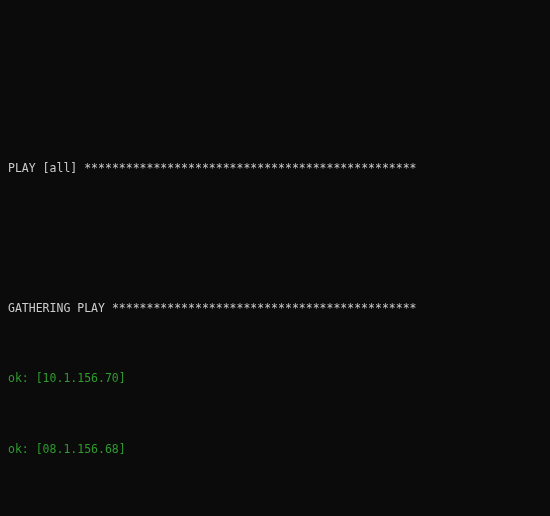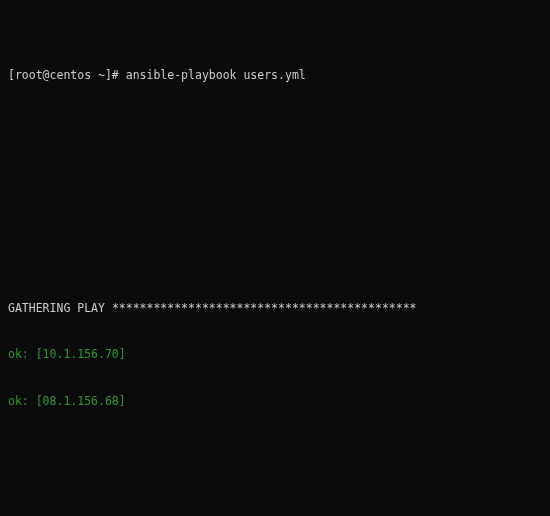--- a/index.html
+++ b/index.html
@@ -13,36 +13,36 @@
     width: 550px;
     height: 516px;
     overflow: hidden;
   }
   .terminal {
     padding: 6px 8px;
     white-space: pre;
   }
   .line { white-space: pre; }
   .blank { height: 1.35em; }
-  .green  { color: #2f9b2f; }
+  .green  { color: #2f9b2f; margin-top: 24px; }
   .white  { color: #cccccc; }
   .prompt { color: #cccccc; }
   .stars  { color: #cccccc; }
 </style>
 </head>
 <body>
 
 <div class="terminal">
 
   
-  <div class="line"><span class="prompt">[root@centos ~]#</span> <span class="white">ansible-playbook users.yml</span></div>
 
   <div class="blank"></div>
 
   
+  <div class="line"><span class="white">PLAY [all]</span> <span class="stars">************************************************</span></div>
 
   <div class="blank"></div>
 
   
   <div class="line"><span class="white">GATHERING PLAY</span> <span class="stars">********************************************</span></div>
   <div class="line green">ok: [10.1.156.70]</div>
   <div class="line green">ok: [08.1.156.68]</div>
 
   
 

